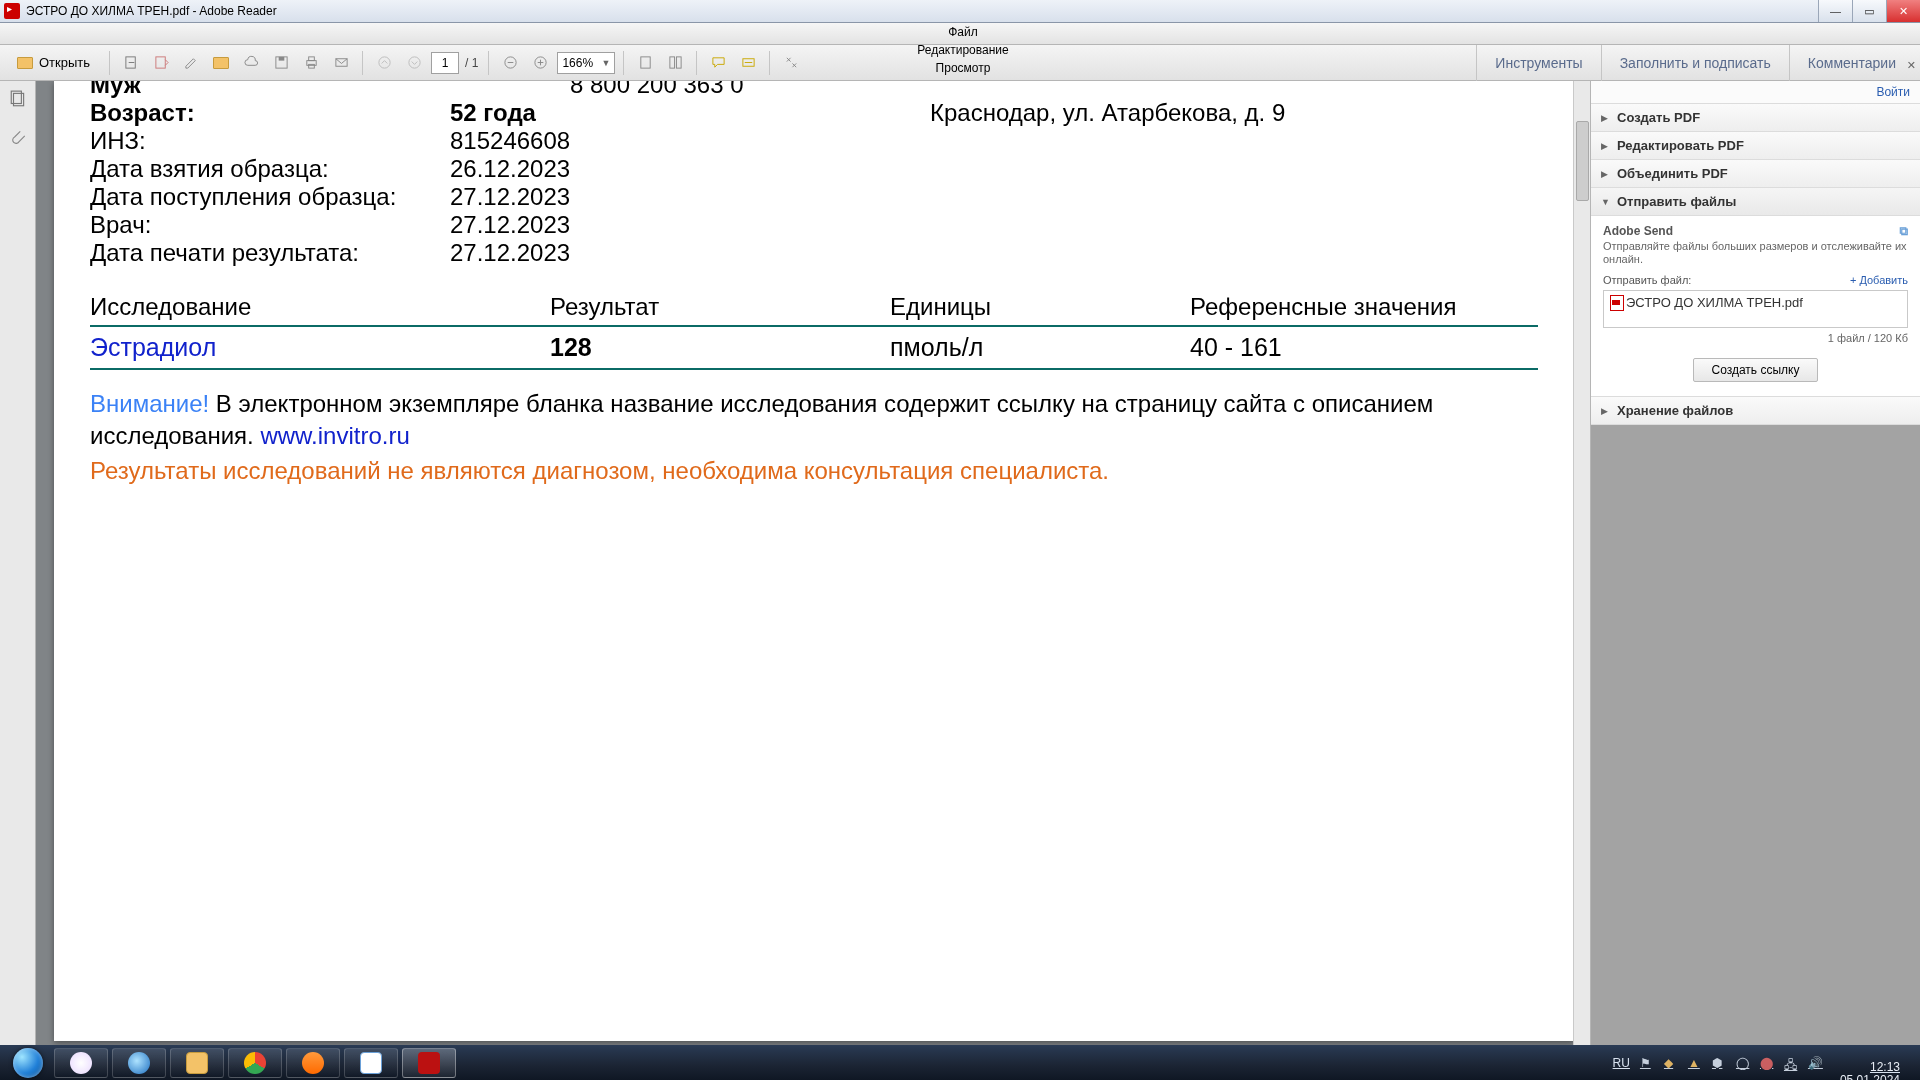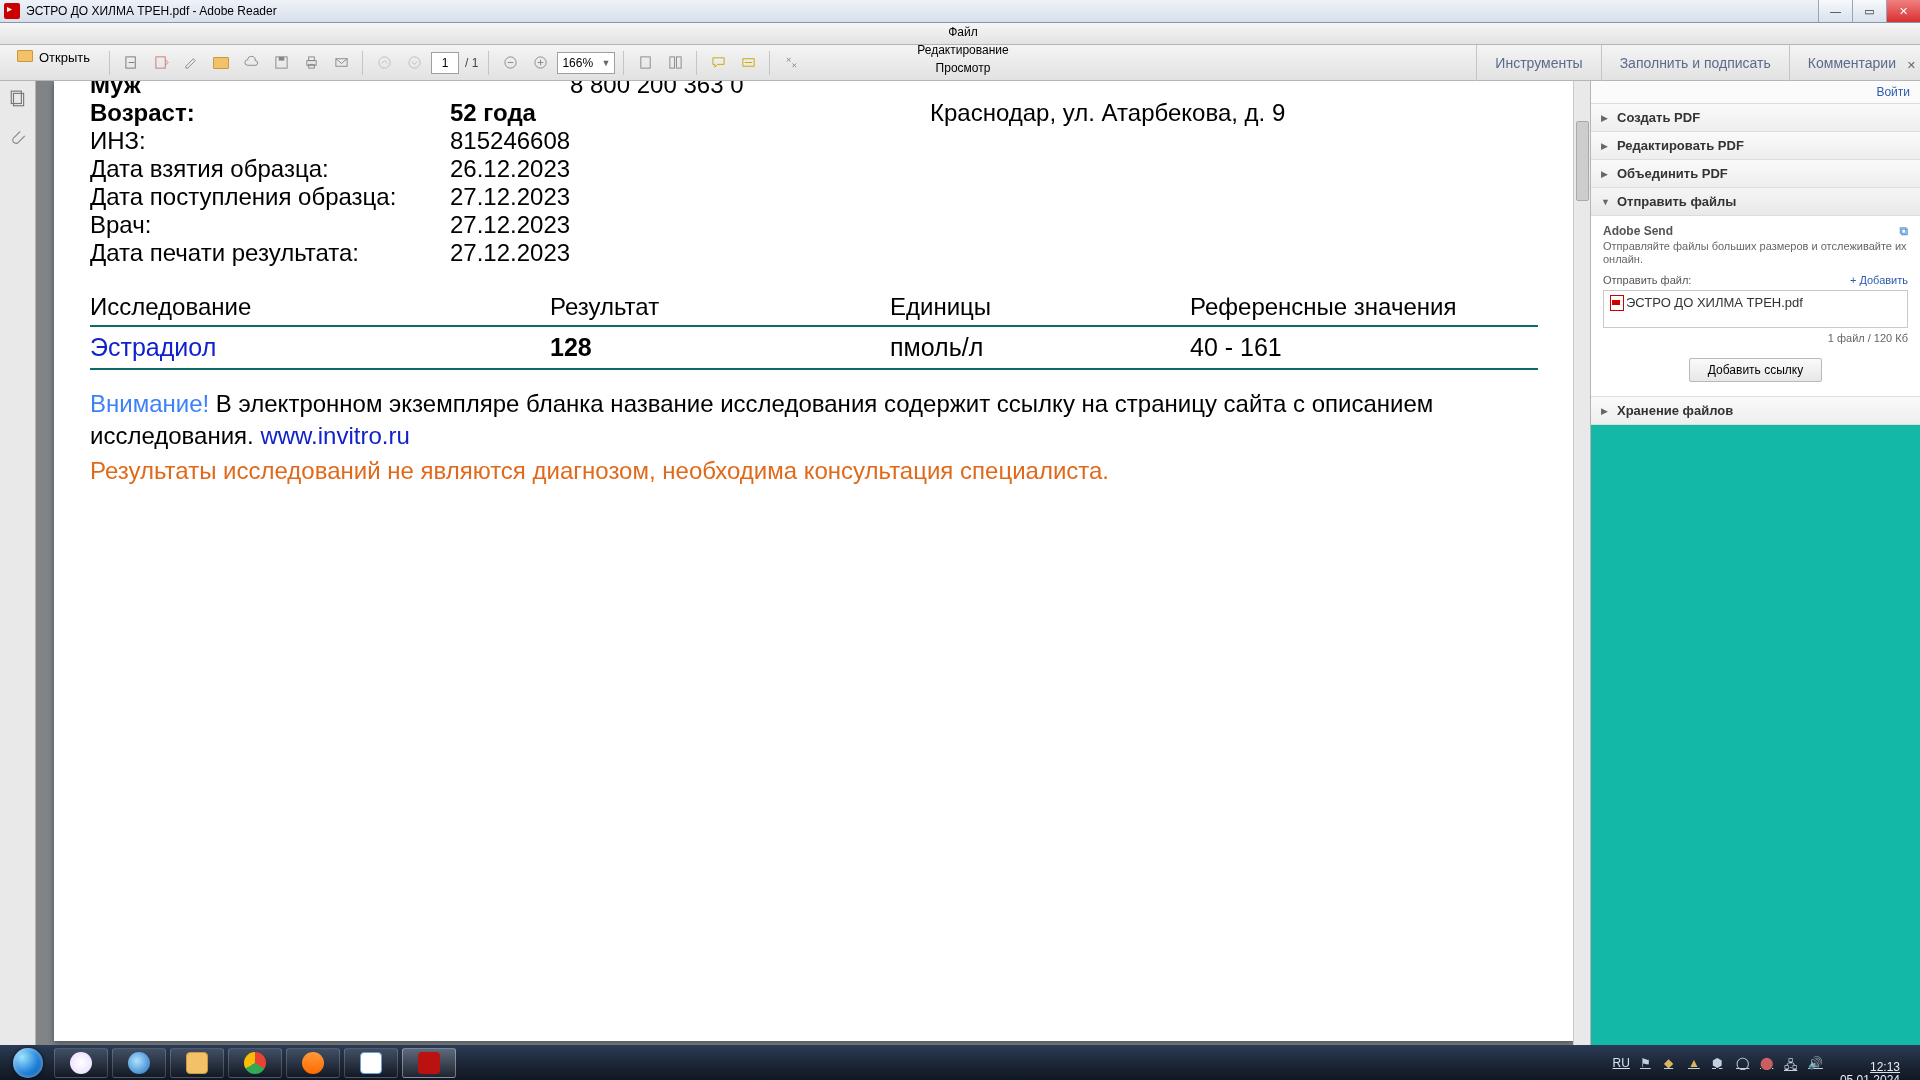--- a/index.html
+++ b/index.html
@@ -15,21 +15,21 @@
 .titlebar .wbtn.close { background: linear-gradient(#f08080,#d83030); color:#fff; }
 
 
 .menubar { height: 22px; background: linear-gradient(#f6f6f6,#e3e3e3); border-bottom: 1px solid #b5b5b5; display:flex; align-items:center; font-size:12px; padding-left:6px; gap:0;flex-direction:column; }
 .menubar span { padding: 2px 10px; cursor: default; }
 
 
 .toolbar { height: 36px; background: linear-gradient(#f4f4f4,#e2e2e2); border-bottom: 1px solid #b5b5b5; display:flex; align-items:center; padding:0 6px; gap:4px; font-size:13px; }
 .tbtn { width:26px; height:26px; border:1px solid transparent; border-radius:3px; display:flex; align-items:center; justify-content:center; color:#555; background:transparent;}
 .tsep { width:1px; height:24px; background:#c5c5c5; margin:0 4px; }
-.openbtn { display:flex; gap:6px; padding:0 10px; height:28px; border:1px solid transparent; border-radius:3px;}
+.openbtn { display:flex; align-items:center; gap:6px; padding:0 10px; height:28px; border:1px solid transparent; border-radius:3px;}
 .pagebox { width:28px; height:22px; border:1px solid #a0a0a0; background:#fff; text-align:center; font-size:12px;}
 .pagecount { font-size:12px; color:#444; padding:0 2px;}
 .zoombox { width:58px; height:22px; border:1px solid #a0a0a0; background:#fff; text-align:left; font-size:12px; padding:0 4px; display:flex; align-items:center; justify-content:space-between;}
 .toolbar .right { margin-left:auto; display:flex; align-items:center; gap:0; }
 .rtab { padding: 0 18px; height:36px; display:flex; align-items:center; border-left:1px solid #c5c5c5; font-size:14px; color:#5a6b8c; cursor:default; }
 .closeX { position:absolute; right:4px; top:59px; font-size:11px; color:#666; cursor:default; }
 
 
 .ic-folder { width:16px; height:12px; background:#f3c268; border:1px solid #c79b3d; border-radius:1px; }
 .svg { width:15px; height:15px; }
@@ -56,21 +56,21 @@
 .res-head { display:flex; border-bottom:2px solid #0b6b66; font-size:24px; color:#000; padding-bottom:4px; margin-top:26px;}
 .res-row  { display:flex; border-bottom:2px solid #0b6b66; font-size:25px; padding:6px 0;}
 .col1{ width:460px;} .col2{ width:340px;} .col3{ width:300px;} .col4{ flex:1;}
 .res-row .col1 a { color:#1122cc; text-decoration:none; }
 .note { font-size:24px; margin-top:18px; line-height:1.35; }
 .note .warn { color:#3b82f6; }
 .note a { color:#1122cc; text-decoration:none;}
 .disclaimer { color:#e06a1b; font-size:24px; margin-top:4px;}
 
 
-.rightpane { width:330px; background:#14b8a6; border-left:1px solid #b5b5b5; font-size:13px; color:#333; display:flex; flex-direction:column;}
+.rightpane { width:330px; background:#a3a3a3; border-left:1px solid #b5b5b5; font-size:13px; color:#333; display:flex; flex-direction:column;}
 .signin { text-align:right; padding:4px 10px 4px 0; color:#2a5db0; font-size:12px; border-bottom:1px solid #dcdcdc; background:#fbfbfb;}
 .acc-item { border-bottom:1px solid #dcdcdc; padding:6px 10px; display:flex; align-items:center; gap:6px; background:linear-gradient(#fafafa,#eeeeee); cursor:default;}
 .acc-item .tri { font-size:9px; color:#666; width:10px; }
 .acc-item.open { background:linear-gradient(#f5f5f5,#e9e9e9);}
 .sendpanel { padding:8px 12px 14px 12px; background:#fff; border-bottom:1px solid #dcdcdc;}
 .sendpanel h4 { font-weight:700; color:#555; font-size:12px; margin-bottom:2px; display:flex; justify-content:space-between;}
 .sendpanel p { font-size:11px; color:#666; line-height:1.2; margin-bottom:8px;}
 .sendpanel .lab2 { font-size:11px; color:#555; display:flex; justify-content:space-between;}
 .sendpanel .add { color:#2a5db0; cursor:default;}
 .filebox { border:1px solid #c9c9c9; background:#fff; height:38px; margin-top:4px; padding:4px 6px; font-size:13px; display:flex; align-items:flex-start; gap:2px;}
@@ -335,21 +335,21 @@
       <p>Отправляйте файлы больших размеров и отслеживайте их онлайн.</p>
       <div class="lab2">
           <span>Отправить файл:</span>
           <span class="add">+ Добавить</span>
         </div>
       <div class="filebox">
         <span class="pdfico"></span>
         <span>ЭСТРО ДО ХИЛМА ТРЕН.pdf</span>
       </div>
       <div class="meta">1 файл / 120 Кб</div>
-      <button class="mkbtn">Добавить ссылку</button>
+      <button class="mkbtn">Создать ссылку</button>
     </div>
 
     <div class="acc-item">
         <span class="tri">▶</span>
         <b>Хранение файлов</b>
       </div>
   </div>
 </div>
 
 <div class="taskbar">

